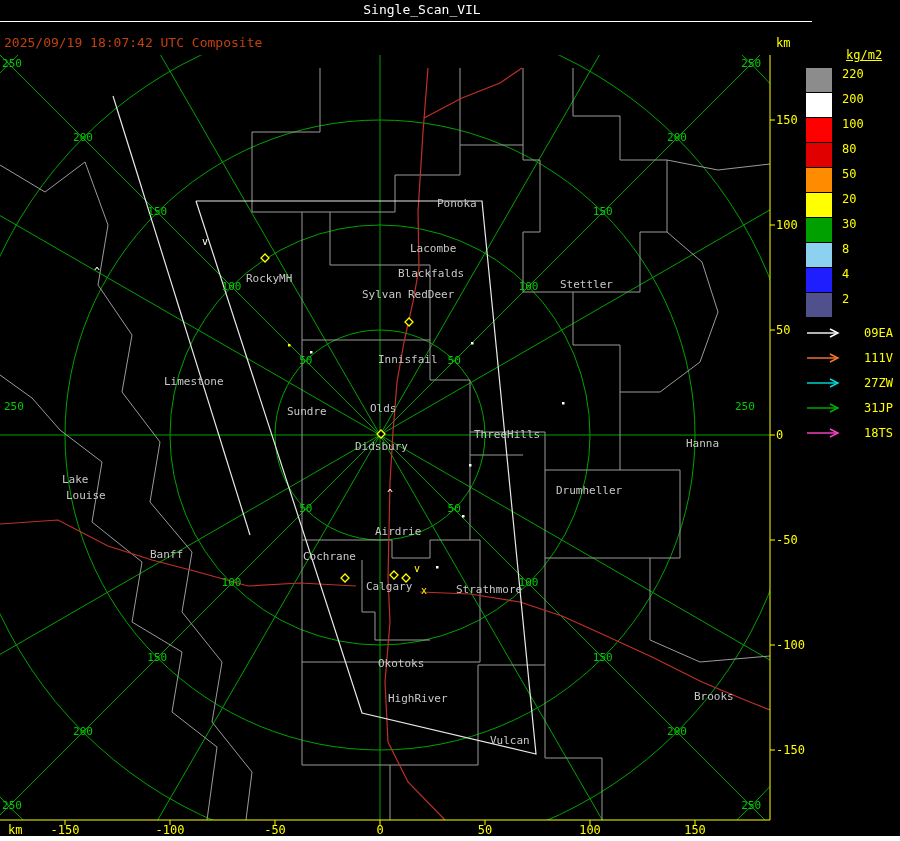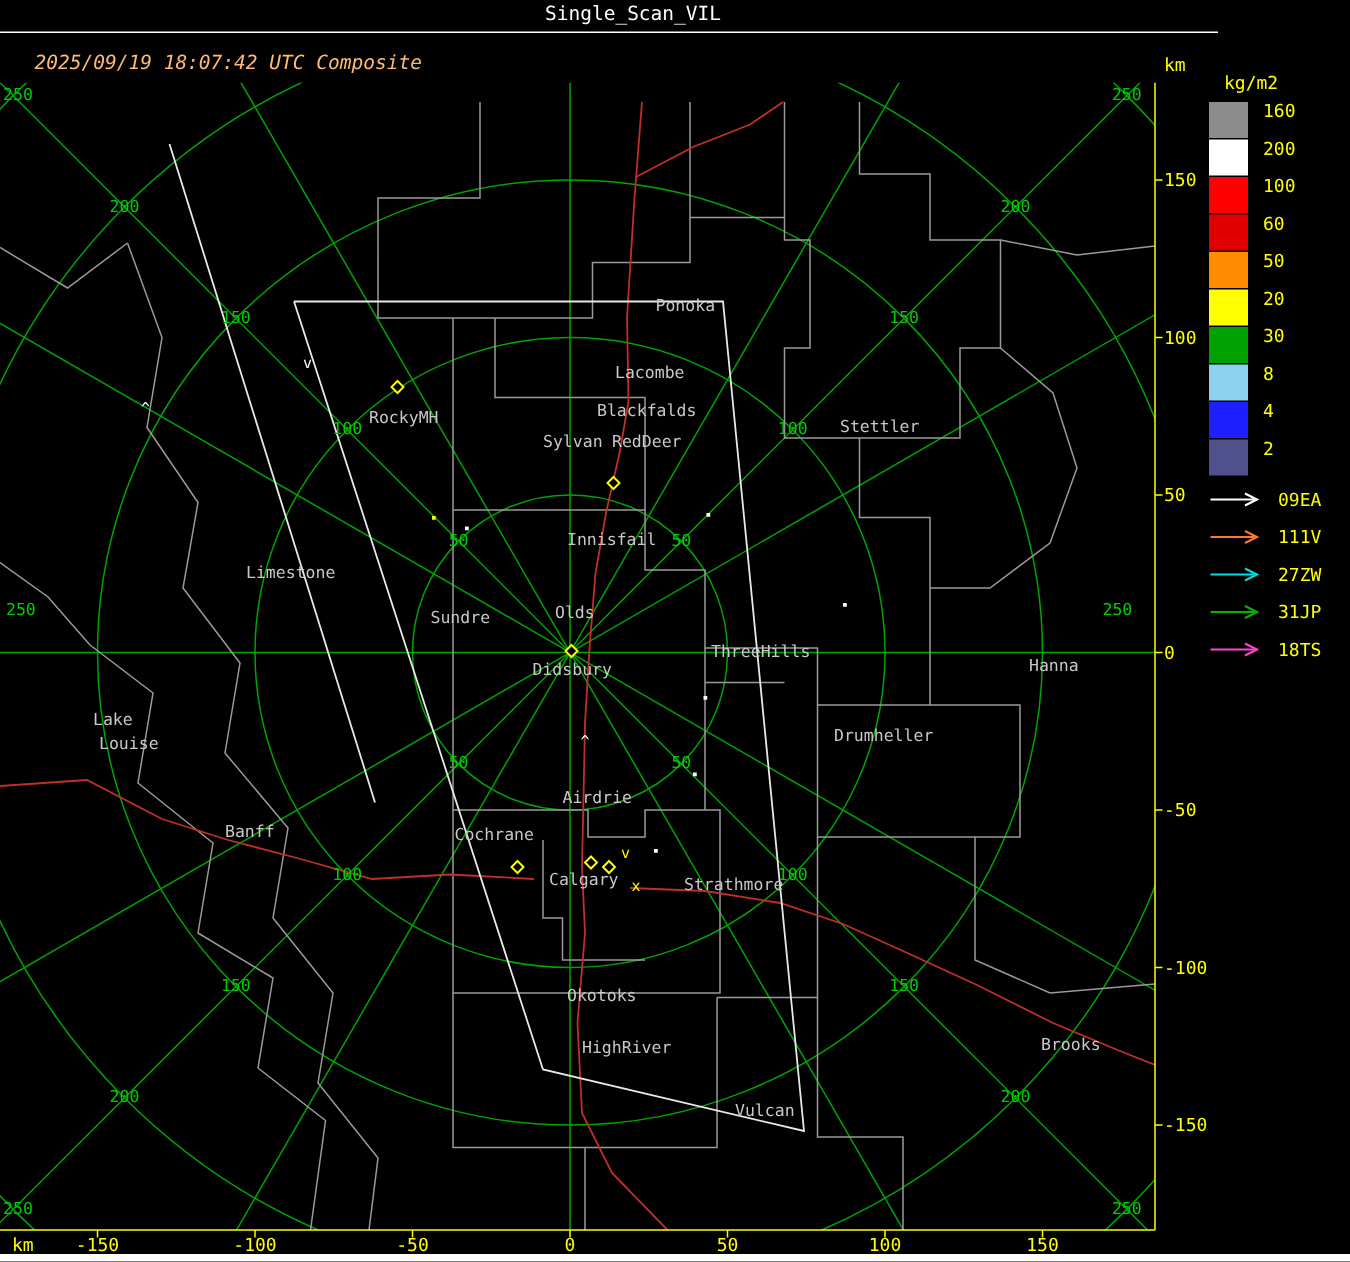--- a/index.html
+++ b/index.html
@@ -3,34 +3,34 @@
 <meta charset="utf-8">
 <style>
   * { margin:0; padding:0; box-sizing:border-box; }
   html,body { width:900px; height:841px; background:#000; overflow:hidden;
     font-family:"DejaVu Sans Mono", monospace; }
   .screen { position:absolute; top:0; left:0; width:900px; height:841px; background:#000; }
 
   .titlebar { position:absolute; top:0; left:0; width:812px; height:22px;
     border-bottom:1px solid #fff; color:#fff; font-size:13px; line-height:20px; text-align:center;padding-left:32px; }
 
-  .timestamp { position:absolute; top:35px; left:23px; color:#fdba74; font-size:13px;font-style:italic; }
+  .timestamp { position:absolute; top:35px; left:4px; color:#c2410c; font-size:13px; }
   .km-top   { position:absolute; top:36px; left:776px; color:#ffff00; font-size:12px; }
 
   #map { position:absolute; top:55px; left:0; }
 
-  .legend-unit { position:absolute; top:48px; left:816px; color:#ffff00; font-size:12px; }
+  .legend-unit { position:absolute; top:48px; left:846px; color:#ffff00; font-size:12px;text-decoration:underline; }
   #legend { position:absolute; top:68px; left:806px; width:90px; }
   .lrow { display:flex; align-items:flex-start; height:25px; }
   .swatch { width:26px; height:24px; }
   .lval { color:#ffff00; font-size:12px; line-height:13px; margin-left:10px; }
 
   #tracks { position:absolute; top:320px; left:806px; width:90px; }
   .trow { display:flex; align-items:center; height:25px; }
-  .tlabel { color:#ffff00; font-size:12px; margin-left:8px; }
+  .tlabel { color:#ffff00; font-size:12px; margin-left:20px; }
 
   .bottom-strip { position:absolute; top:836px; left:0; width:900px; height:5px; background:#fff; }
 
   text { font-family:"DejaVu Sans Mono", monospace; }
 </style>
 </head>
 <body>
 
 <div class="screen">
 
@@ -189,33 +189,33 @@
       <text x="590" y="834" fill="#ffff00" font-size="12" text-anchor="middle">100</text>
       <line x1="695" y1="820" x2="695" y2="825" stroke="#ffff00"></line>
       <text x="695" y="834" fill="#ffff00" font-size="12" text-anchor="middle">150</text>
       <text x="8" y="834" fill="#ffff00" font-size="12" text-anchor="start">km</text>
     </svg>
 
   <span class="legend-unit">kg/m2</span>
   <div id="legend">
       <div class="lrow">
         <div class="swatch" style="background: rgb(140, 140, 140);"></div>
-        <span class="lval">160</span>
+        <span class="lval">220</span>
       </div>
       <div class="lrow">
         <div class="swatch" style="background: rgb(255, 255, 255);"></div>
         <span class="lval">200</span>
       </div>
       <div class="lrow">
         <div class="swatch" style="background: rgb(255, 0, 0);"></div>
         <span class="lval">100</span>
       </div>
       <div class="lrow">
         <div class="swatch" style="background: rgb(225, 0, 0);"></div>
-        <span class="lval">60</span>
+        <span class="lval">80</span>
       </div>
       <div class="lrow">
         <div class="swatch" style="background: rgb(255, 140, 0);"></div>
         <span class="lval">50</span>
       </div>
       <div class="lrow">
         <div class="swatch" style="background: rgb(255, 255, 0);"></div>
         <span class="lval">20</span>
       </div>
       <div class="lrow">

